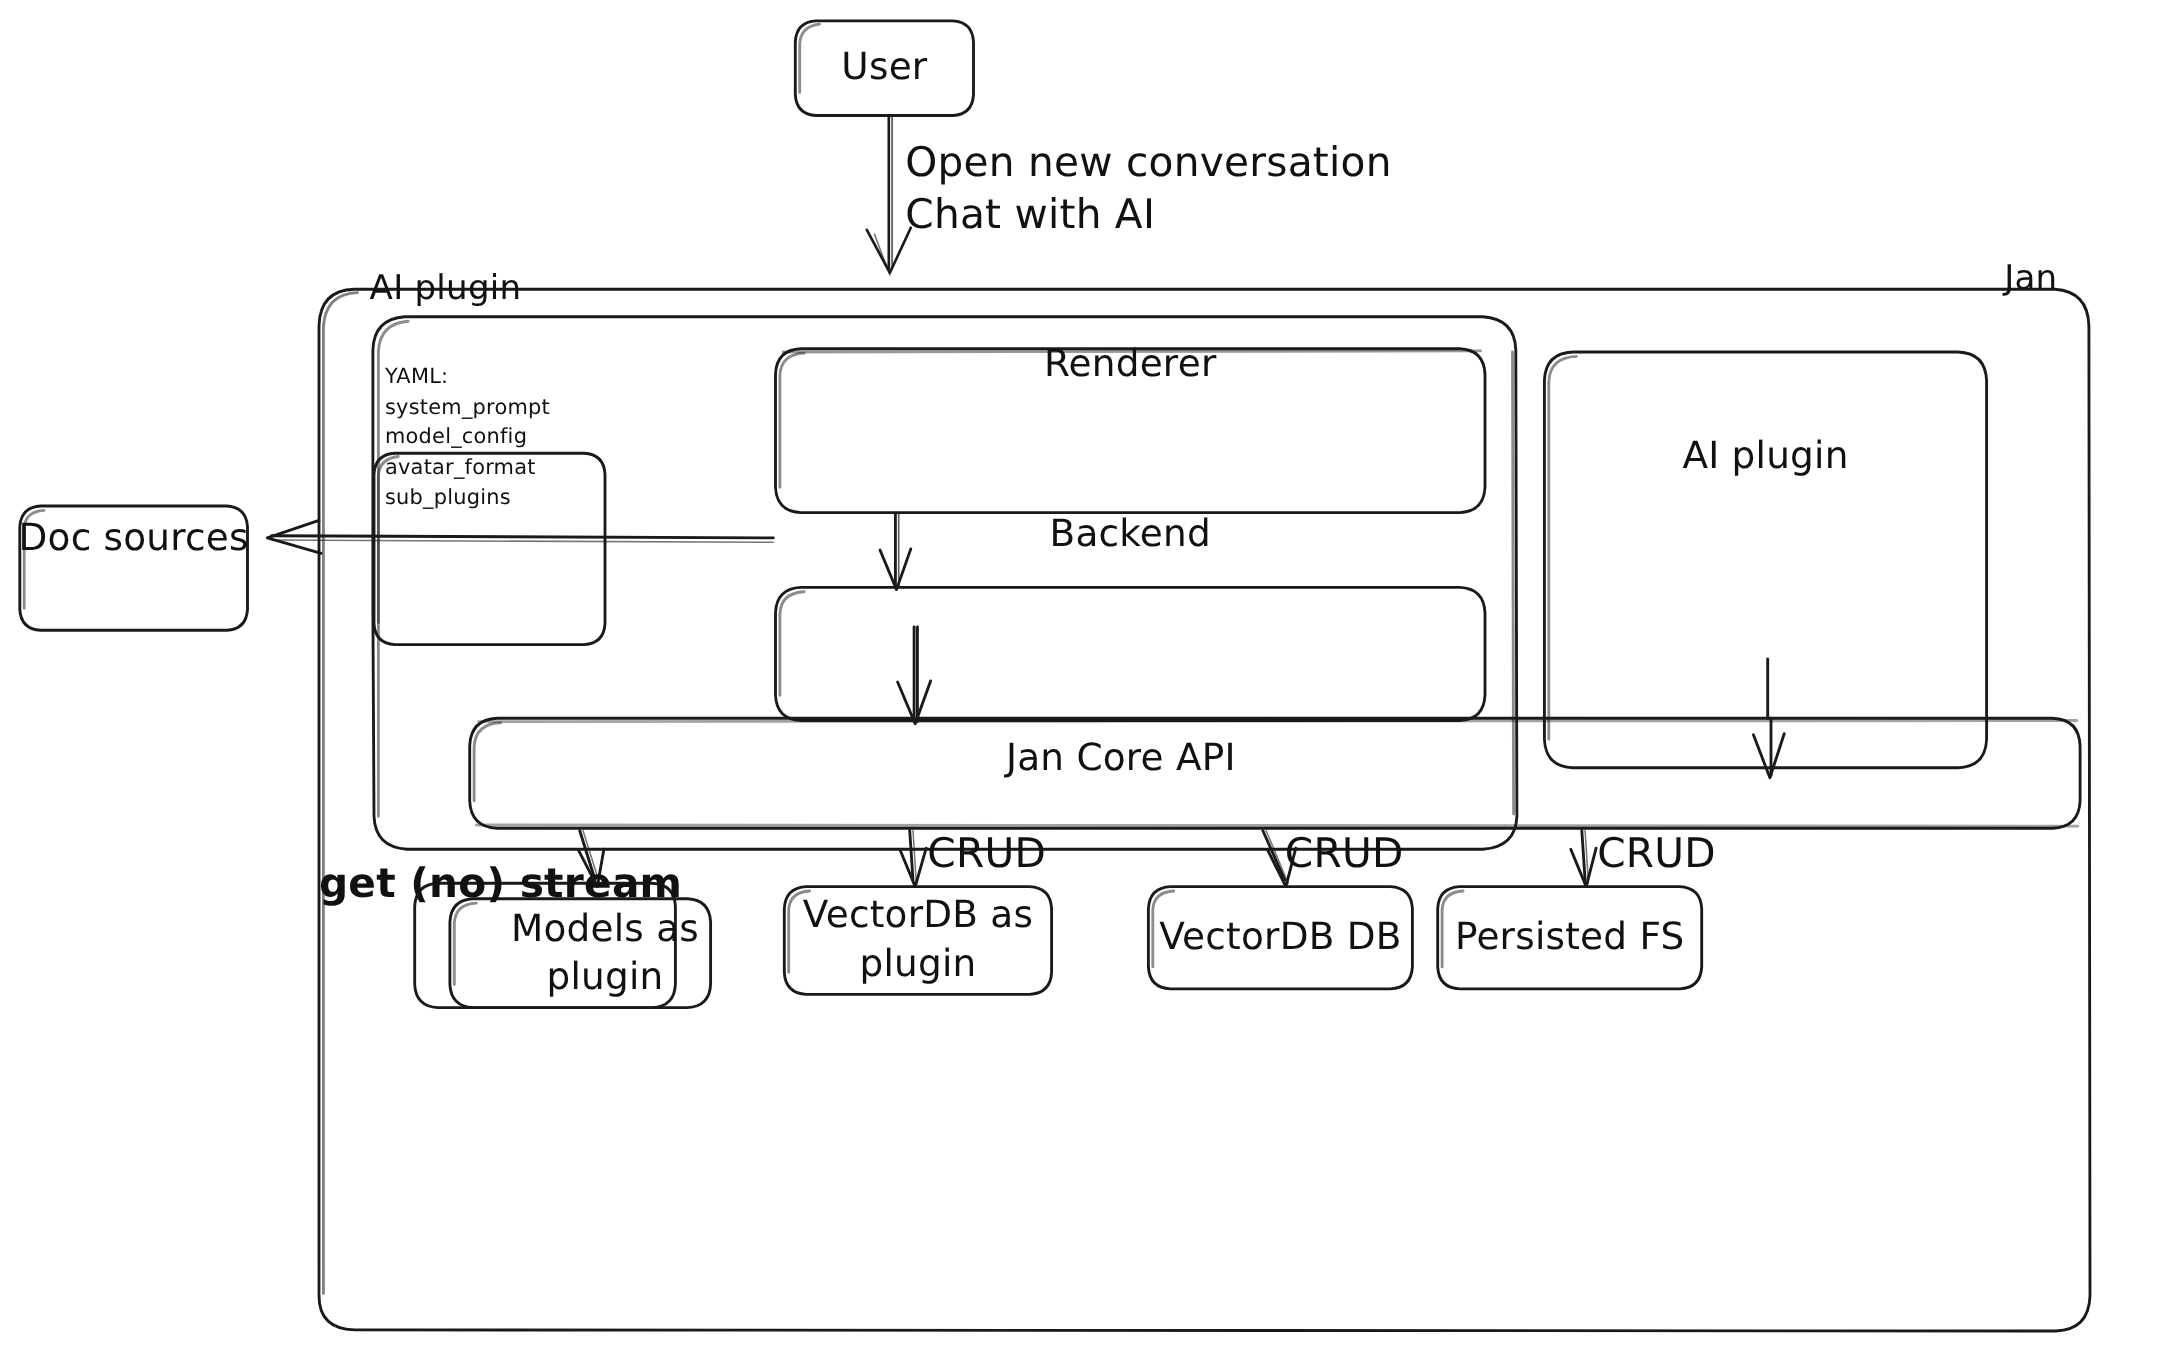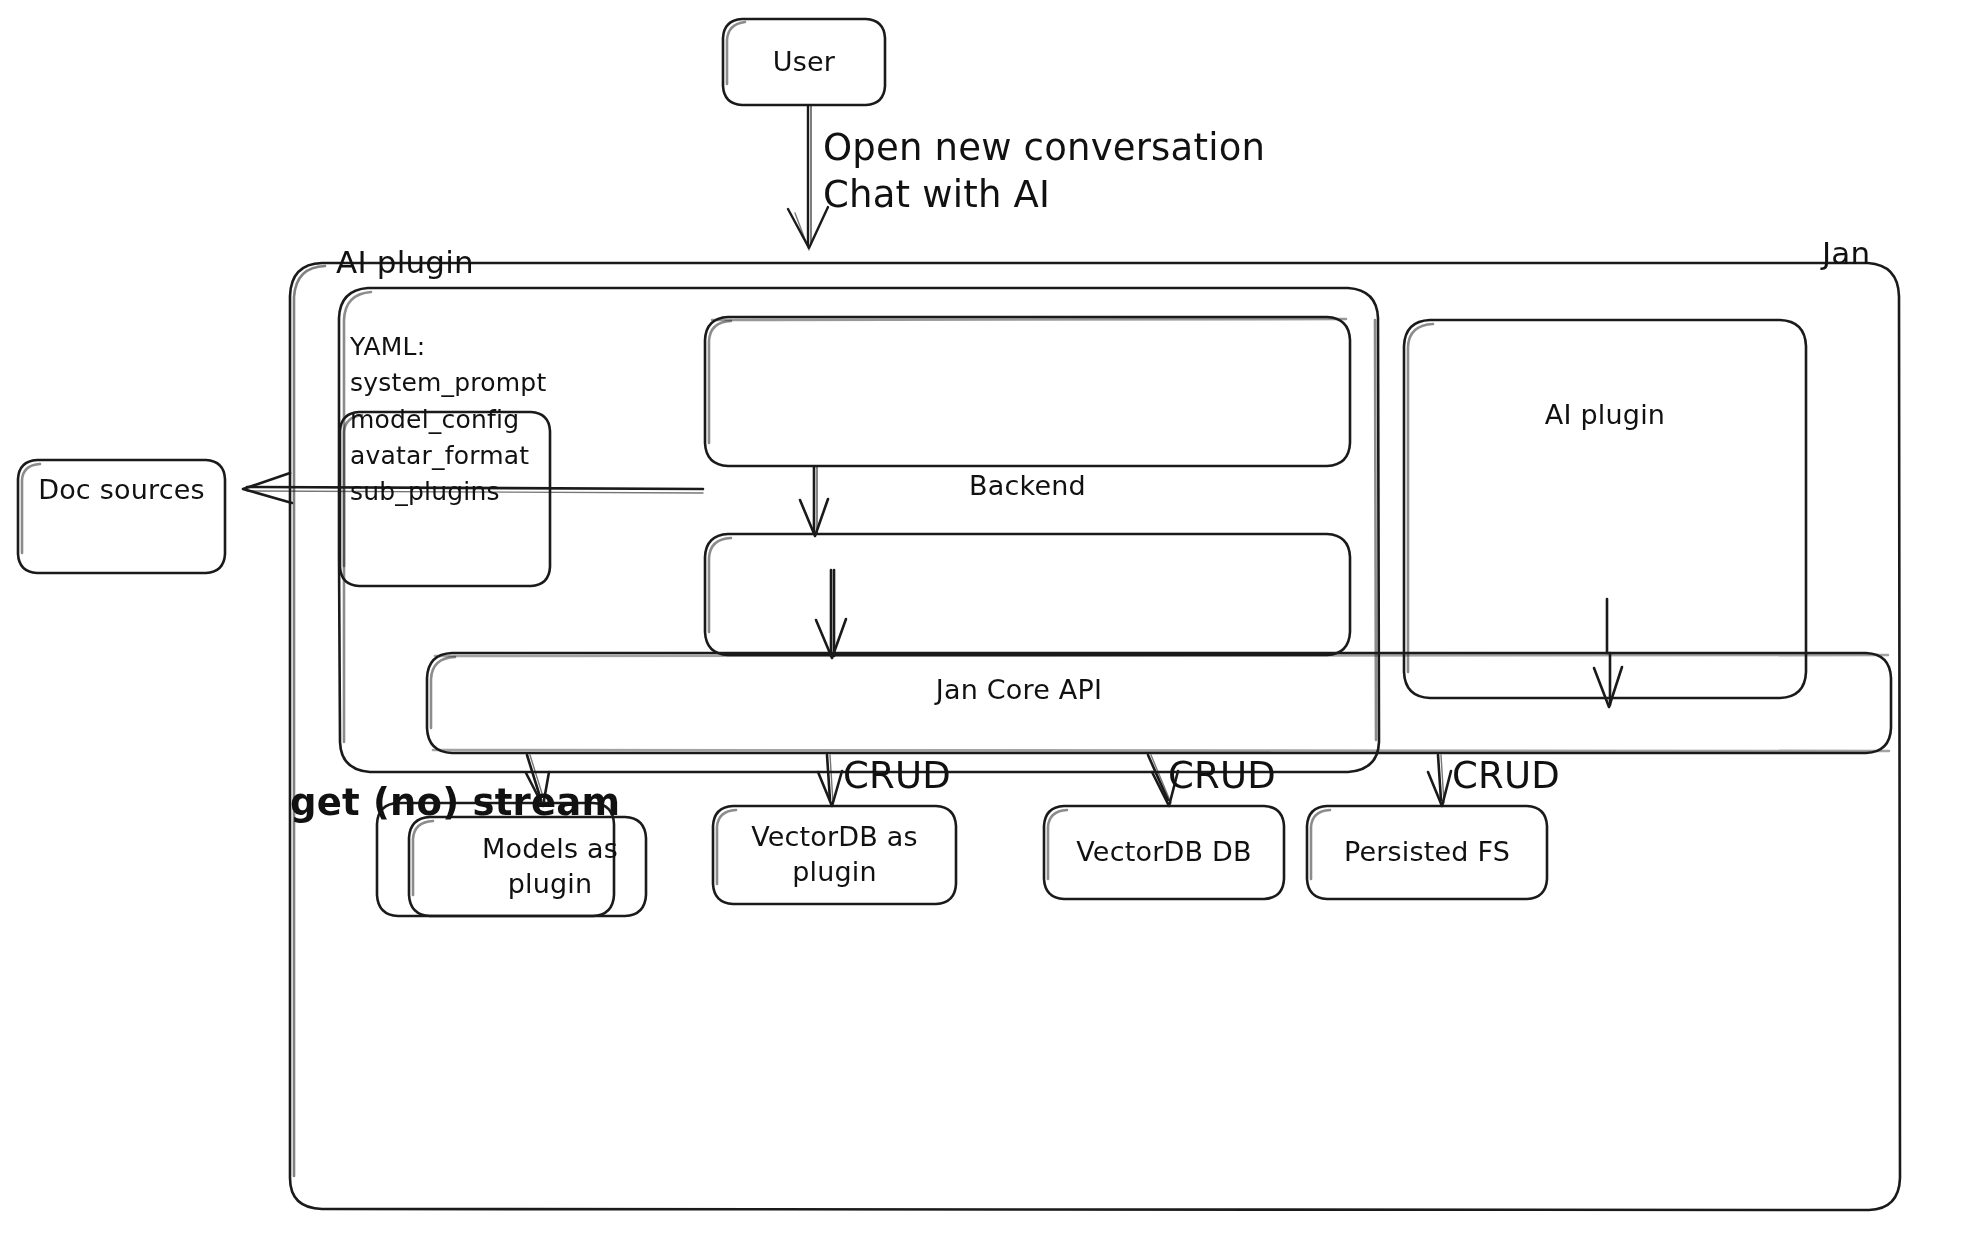--- a/index.html
+++ b/index.html
@@ -2,24 +2,24 @@
 <html><head>
 <meta charset="utf-8">
 <style>
   html,body{margin:0;padding:0;background:#ffffff;}
   body{width:1981px;height:1246px;overflow:hidden;font-family:"DejaVu Sans",sans-serif;}
   #stage{position:relative;width:1981px;height:1246px;background:#fff;}
   svg#sketch{position:absolute;left:0;top:0;width:1981px;height:1246px;}
   .lbl{position:absolute;color:#111111;white-space:pre;line-height:1.28;
        font-family:"DejaVu Sans",sans-serif;letter-spacing:.2px;}
   .ctr{display:flex;align-items:center;justify-content:center;text-align:center;}
-  .t-node{font-size:27px;}
+  .t-node{font-size:34px;}
   .t-edge{font-size:37px;}
   .t-grouptitle{font-size:31px;}
-  .t-yaml{font-size:25px;line-height:1.45;}
+  .t-yaml{font-size:19px;line-height:1.45;}
 </style>
 </head>
 <body>
 
 <div id="stage">
 
   <svg id="sketch" viewBox="0 0 1981 1246" fill="none" stroke="#1a1a1a" stroke-width="2.6" stroke-linecap="round" stroke-linejoin="round">
 
     <g>
       <path d="M322 263 Q291 264 290 296 L290 1178 Q290 1208 322 1209 L1869 1210 Q1899 1209 1900 1178 L1899 296 Q1898 265 1868 263 Z"></path>
@@ -158,20 +158,21 @@
   <div class="lbl t-grouptitle" style="left:336px;top:243px;">AI plugin</div>
 
   <div class="lbl t-grouptitle" style="left:1822px;top:234px;">Jan</div>
 
   <div class="lbl t-yaml" style="left:350px;top:329px;width:200px;">YAML:
 system_prompt
 model_config
 avatar_format
 sub_plugins</div>
 
+  <div class="lbl t-node ctr" style="left:705px;top:287px;width:645px;height:90px;">Renderer</div>
 
   <div class="lbl t-node ctr" style="left:705px;top:455px;width:645px;height:62px;">Backend</div>
 
   <div class="lbl t-node ctr" style="left:18px;top:464px;width:207px;height:52px;">Doc sources</div>
 
   <div class="lbl t-node ctr" style="left:1404px;top:384px;width:402px;height:62px;">AI plugin</div>
 
   <div class="lbl t-node ctr" style="left:427px;top:662px;width:1184px;height:56px;">Jan Core API</div>
 
   <div class="lbl t-edge" style="left:290px;top:779px;width:300px;font-weight:bold;">get (no) stream</div>

